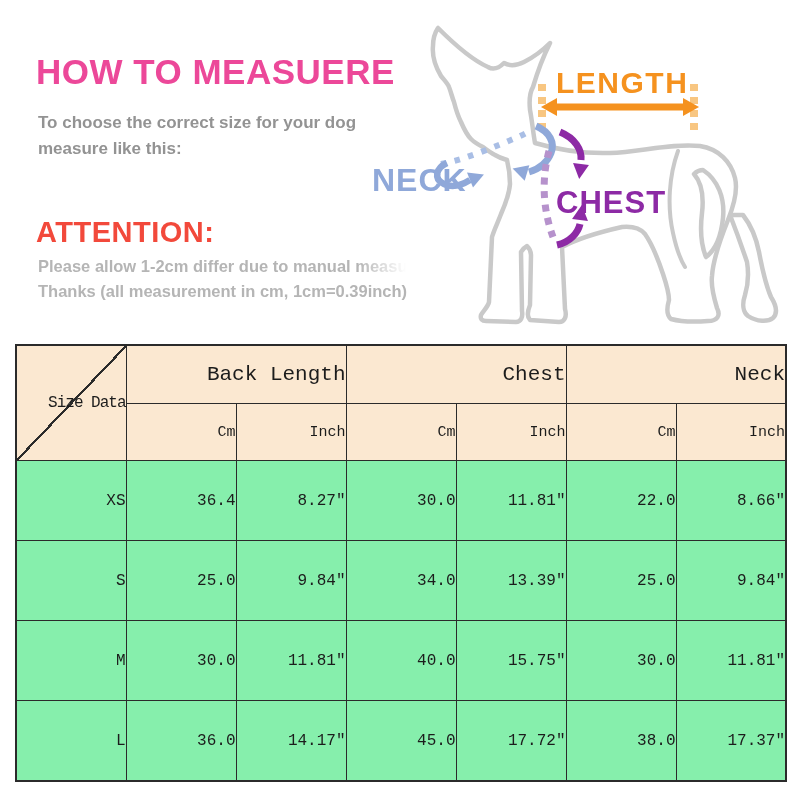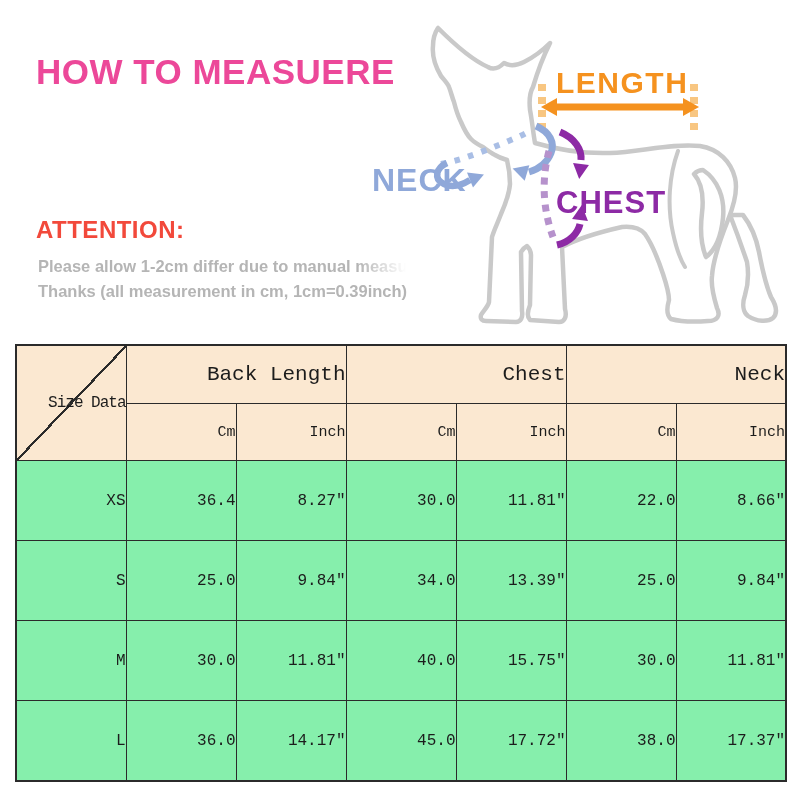--- a/index.html
+++ b/index.html
@@ -10,21 +10,21 @@
   .title{
     position:absolute;left:36px;top:52px;
     font-size:35px;font-weight:800;color:#ec4899;letter-spacing:.5px;
   }
   .subtitle{
     position:absolute;left:38px;top:110px;width:330px;
     font-size:17px;font-weight:600;color:#939393;line-height:1.5;
   }
   .attention-title{
     position:absolute;left:36px;top:216px;
-    font-size:24px;font-weight:800;color:#F2493B;letter-spacing:.5px;
+    font-size:29px;font-weight:800;color:#F2493B;letter-spacing:.5px;
   }
   .att-line{
     position:absolute;left:38px;white-space:nowrap;
     font-size:16.5px;font-weight:700;color:#b5b5b5;
   }
   .att-line1{
     top:257px;width:372px;overflow:hidden;
     -webkit-mask-image:linear-gradient(to right,#000 86%,transparent 99%);
     mask-image:linear-gradient(to right,#000 86%,transparent 99%);
   }
@@ -58,20 +58,22 @@
         transparent calc(50% + 1.1px)),
       #FBE8D1;
     font-size:16px;letter-spacing:-1px;text-align:left;
   }
 </style>
 </head>
 <body>
 
 <div class="title">HOW TO MEASUERE</div>
 <div class="subtitle">
+  <span style="display:block">To choose the correct size for your dog</span>
+  <span style="display:block">measure like this:</span>
 </div>
 <div class="attention-title">ATTENTION:</div>
 <div class="att-line att-line1">Please allow 1-2cm differ due to manual measureme</div>
 <div class="att-line att-line2">Thanks (all measurement in cm, 1cm=0.39inch)</div>
 
 <svg class="diagram-svg" width="800" height="345" viewBox="0 0 800 345" aria-hidden="true">
 
   <path class="dog" d="M 730,215 C 737,233 743,250 747,262 C 749,274 748,285 745,295
            C 742,304 743,312 748,316 C 757,322 768,322 773,318
            C 778,313 776,305 771,297 C 765,283 762,268 759,252

